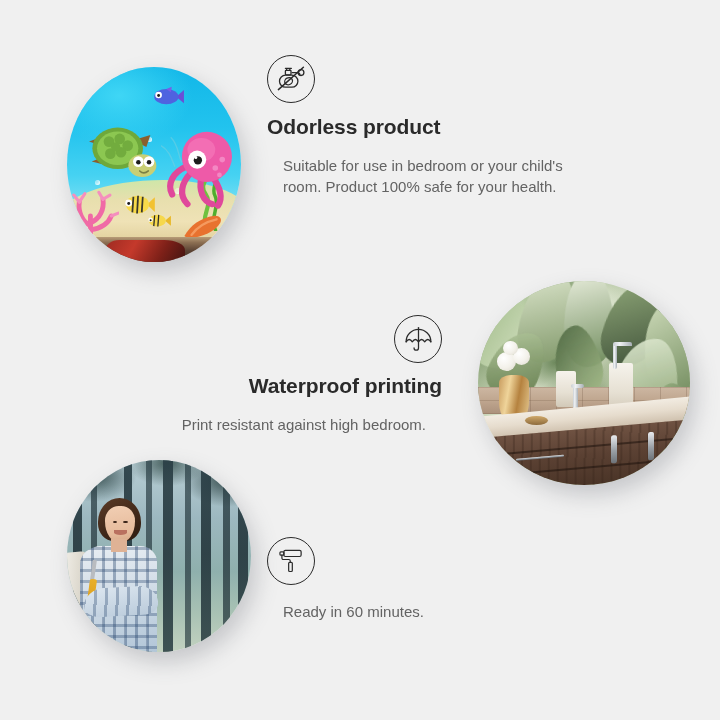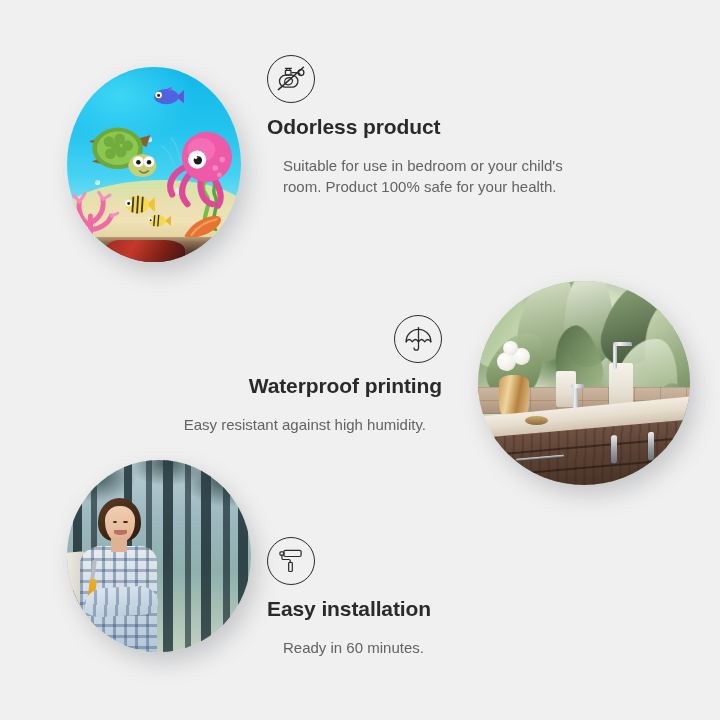--- a/index.html
+++ b/index.html
@@ -412,21 +412,21 @@
     <div class="icon-ring">
       <svg width="31" height="31" viewBox="0 0 32 32" fill="none" stroke="#2b2b2b" stroke-width="1.3" stroke-linecap="round" stroke-linejoin="round">
         <path d="M3.2 18.4 a12.8 12.8 0 0 1 25.6 0"></path>
         <path d="M3.2 18.4 c2.1 -3.2 4.3 -3.2 6.4 0 c2.1 -3.2 4.3 -3.2 6.4 0 c2.1 -3.2 4.3 -3.2 6.4 0 c2.1 -3.2 4.3 -3.2 6.4 0"></path>
         <path d="M16 5.6 v12.8"></path>
         <path d="M16 18.4 v6.3 a2.3 2.3 0 0 1 -2.3 2.3 a2.3 2.3 0 0 1 -2.3 -2.3"></path>
         <path d="M16 5.6 v-1.9"></path>
       </svg>
     </div>
     <p class="feature-title">Waterproof printing</p>
-    <p class="feature-desc">Easy resistant against high humidity.</p>
+    <p class="feature-desc">Print resistant against high bedroom.</p>
   </div>
 
   <div class="photo-circle" id="img-waterproof" style="left:478px; top:281px; width:212px; height:204px;">
     <div class="photo-inner">
       <div class="bath-wall"></div>
 
       <div class="leaf" style="left:-6%;top:2%;width:30%;height:40%;background:linear-gradient(140deg,#8fae76,#d8e4c6);transform:rotate(-18deg);"></div>
       <div class="leaf" style="left:20%;top:-4%;width:26%;height:44%;background:linear-gradient(160deg,#dfe8cf,#7d9566);transform:rotate(8deg);"></div>
       <div class="leaf" style="left:40%;top:-6%;width:24%;height:48%;background:linear-gradient(170deg,#eef2e2,#6d8a5a);transform:rotate(-4deg);"></div>
       <div class="leaf" style="left:60%;top:0%;width:26%;height:42%;background:linear-gradient(150deg,#91a97a,#3d4f37);transform:rotate(14deg);"></div>
@@ -495,17 +495,16 @@
 
   <div class="feature" id="feature-install">
     <div class="icon-ring">
       <svg width="30" height="30" viewBox="0 0 32 32" fill="none" stroke="#2b2b2b" stroke-width="1.3" stroke-linecap="round" stroke-linejoin="round">
         <rect x="8.4" y="4.6" width="18.4" height="6.6" rx="1.6"></rect>
         <rect x="4.2" y="6.2" width="4.2" height="3.6" rx="1"></rect>
         <path d="M6.3 9.8 v3.1 a1.5 1.5 0 0 0 1.5 1.5 h5.9 a1.5 1.5 0 0 1 1.5 1.5 v1.5"></path>
         <rect x="13.5" y="17.4" width="3.9" height="9.8" rx="1.1"></rect>
       </svg>
     </div>
-    <p class="feature-title">Easy installation</p>
     <p class="feature-desc">Ready in 60 minutes.</p>
   </div>
 
 </div>
 
 </body></html>

